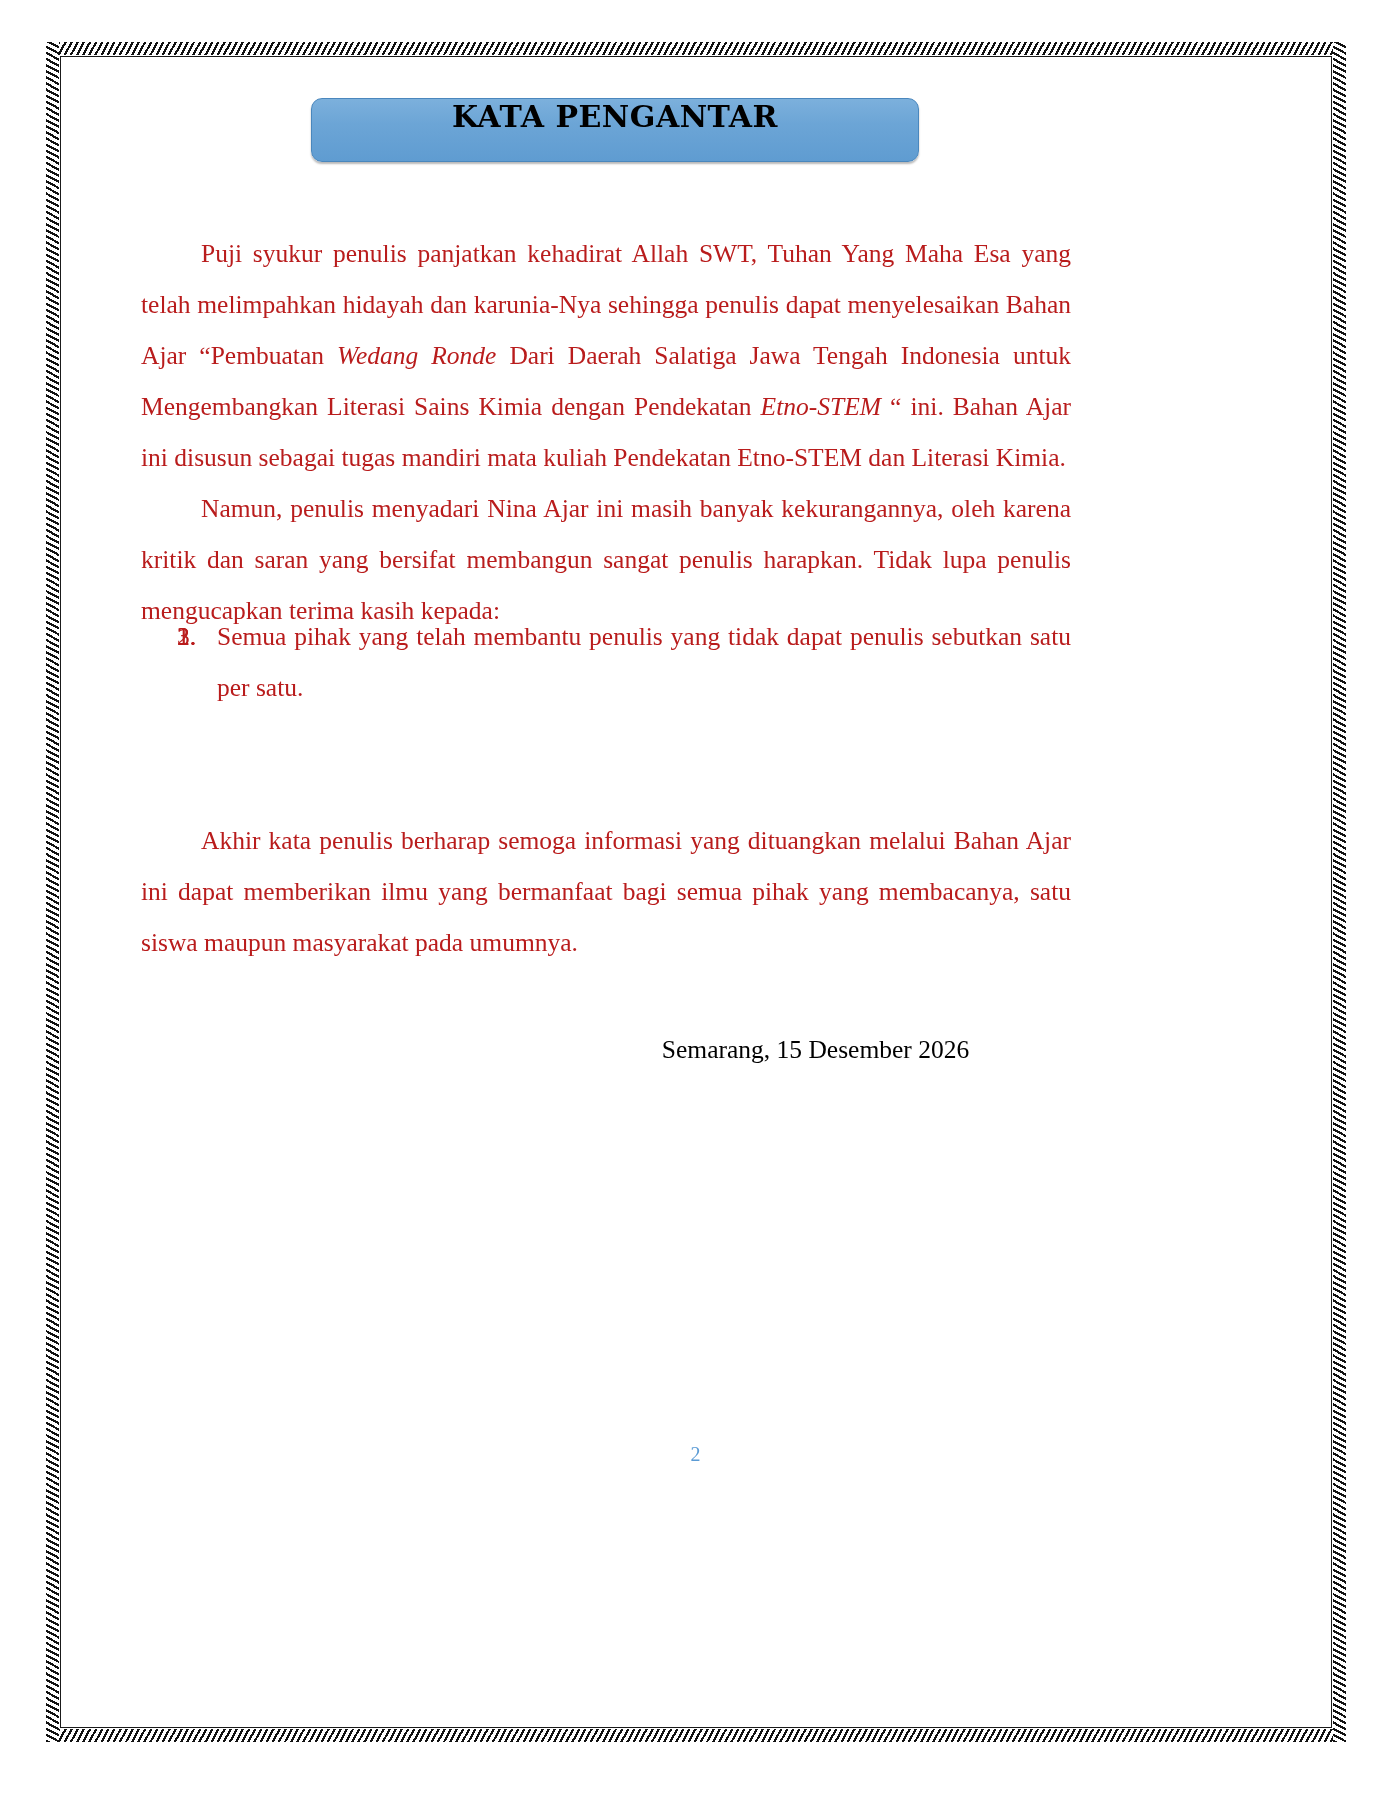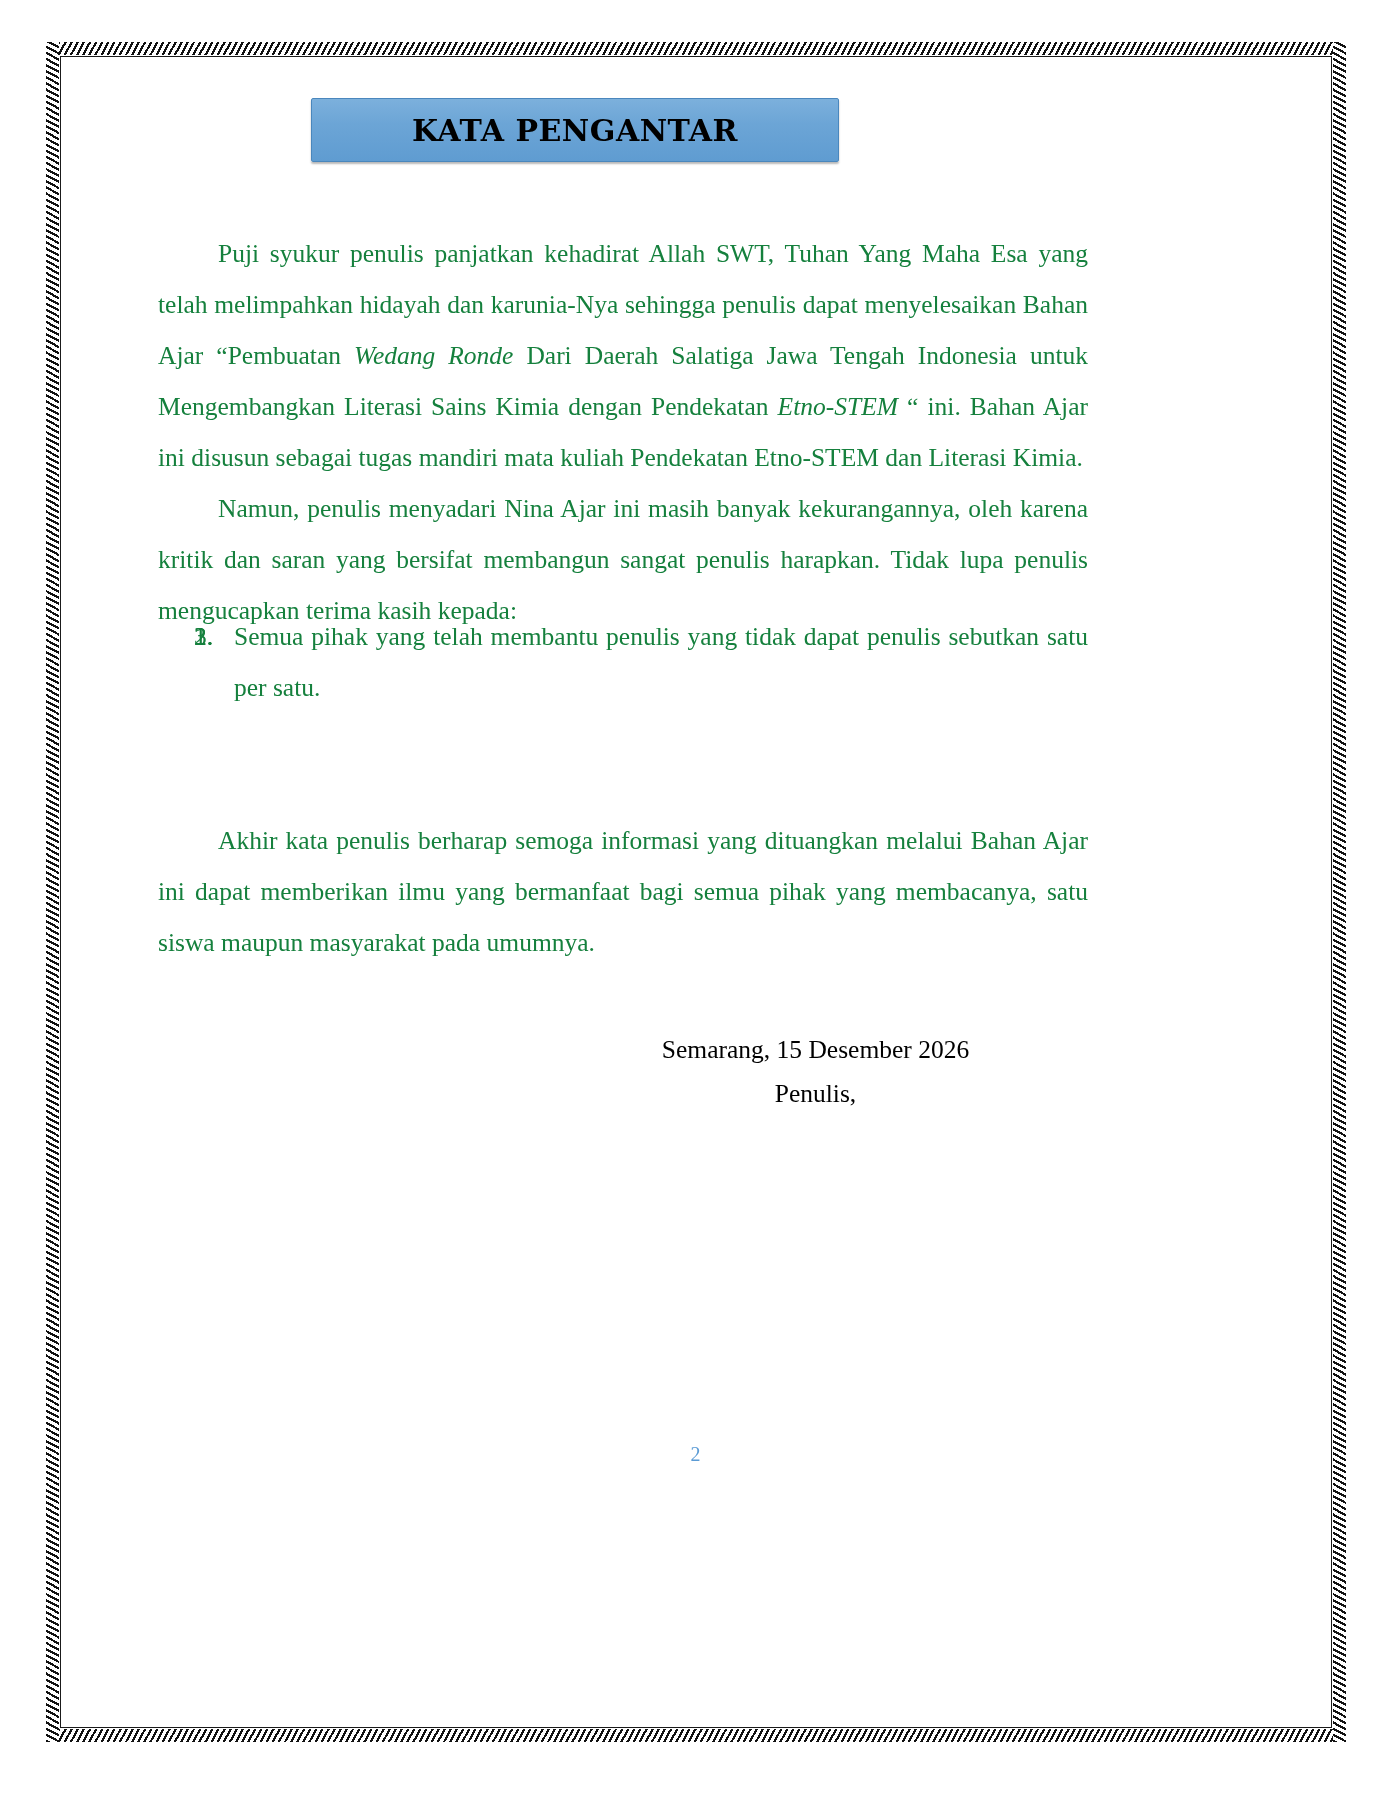--- a/index.html
+++ b/index.html
@@ -64,50 +64,49 @@
     height: 1672px;
     box-sizing: border-box;
     border: 1.4px solid #1a1a1a;
   }
 
   
   #title-banner {
     position: absolute;
     left: 311px;
     top: 98px;
-    width: 528px;
+    width: 608px;
     height: 64px;
     box-sizing: border-box;
-    border-radius: 2px;
+    border-radius: 11px;
     background: linear-gradient(180deg, #7cb0dc 0%, #6ca5d6 40%, #5f9cd1 100%);
     border: 1.6px solid #4a87bd;
     box-shadow: 0 2px 2px rgba(0,0,0,0.28);
     display: flex;
-    align-items: center;
     justify-content: center;
   }
   #title-banner .title-text {
     font-family: "DejaVu Serif", "Liberation Serif", serif;
     font-weight: bold;
     font-size: 30px;
     letter-spacing: 0.5px;
     color: #000000;
     white-space: nowrap;
   }
 
   
   .body-block {
     position: absolute;
-    left: 158px;
+    left: 141px;
     width: 930px;
     font-size: 25.5px;
     line-height: 51px;
     text-align: justify;
     text-justify: inter-word;
-    color: #15803d;
+    color: #b91c1c;
   }
   .body-block p {
     margin: 0;
     text-indent: 60px;
   }
   em { font-style: italic; }
 
   
   ol.thanks-list {
     margin: 0;
@@ -195,18 +194,17 @@
       </li>
     </ol>
   </div>
 
   <div class="body-block" style="top:815px;">
     <p>Akhir kata penulis berharap semoga informasi yang dituangkan melalui Bahan Ajar ini dapat memberikan ilmu yang bermanfaat bagi semua pihak yang membacanya, satu siswa maupun masyarakat pada umumnya.</p>
   </div>
 
   <div id="signature">
     <span class="sig-line">Semarang, 15 Desember 2026</span>
-    <span class="sig-penulis">Penulis,</span>
   </div>
 
   <div id="page-number">2</div>
 
 </div>
 
 </body></html>

